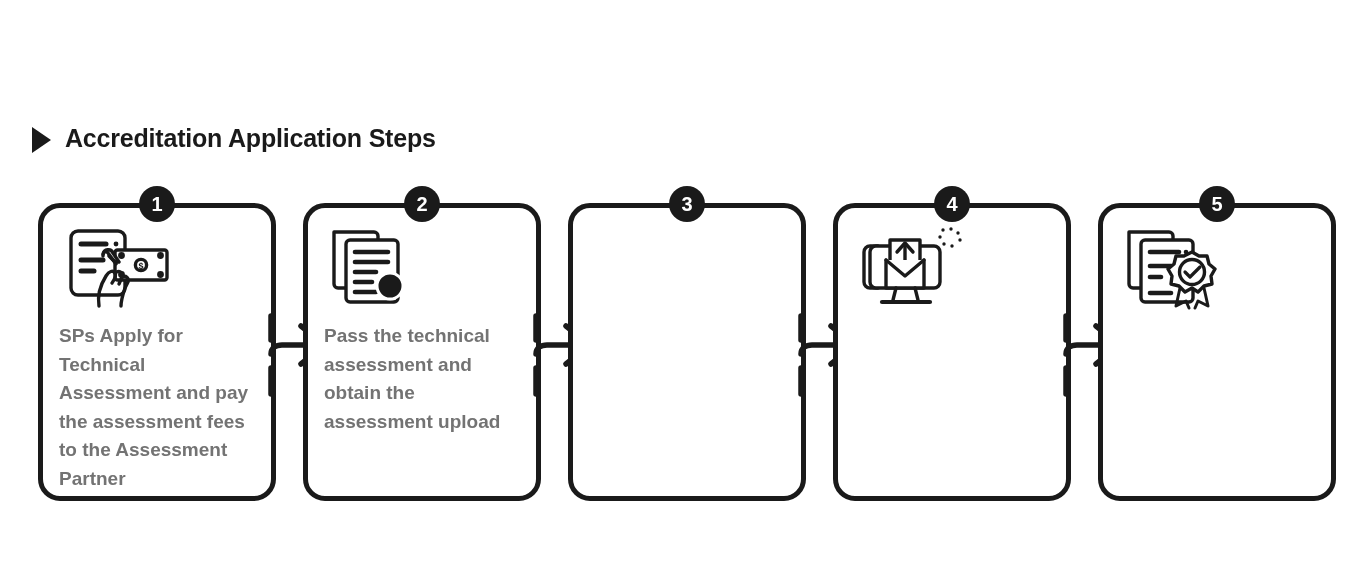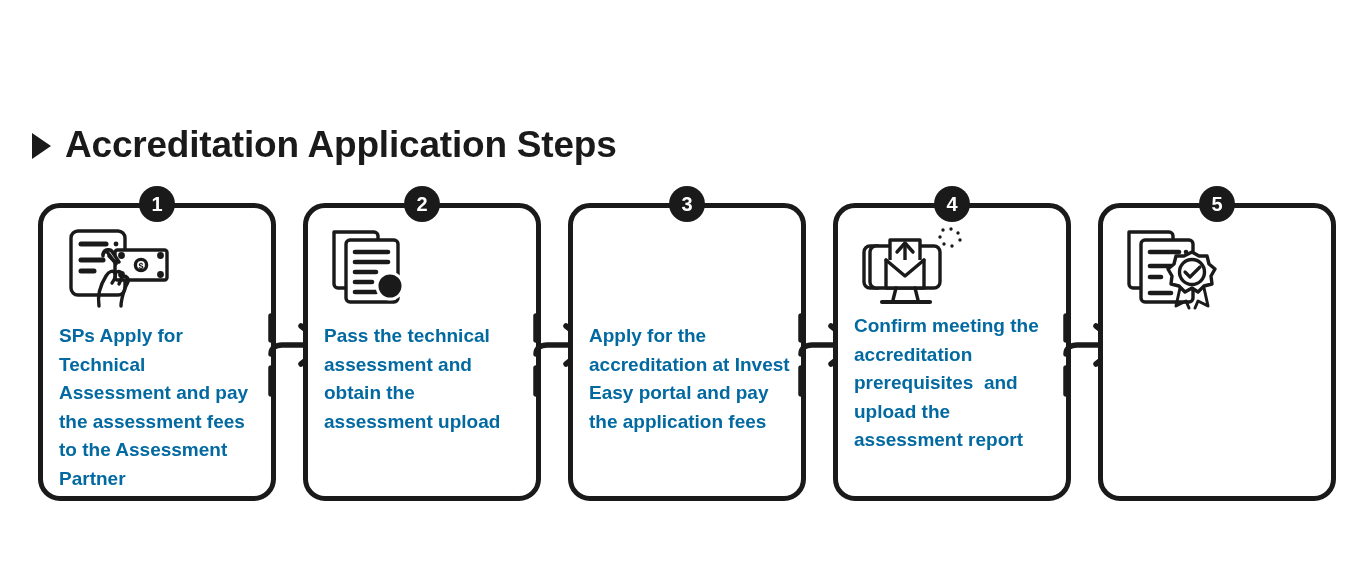--- a/index.html
+++ b/index.html
@@ -26,21 +26,21 @@
   }
   #title-marker {
     width: 0;
     height: 0;
     border-left: 19px solid #1a1a1a;
     border-top: 13px solid transparent;
     border-bottom: 13px solid transparent;
     margin-top: 2px;
   }
   #title-text {
-    font-size: 37px;
+    font-size: 25px;
     font-weight: bold;
     color: #1a1a1a;
     letter-spacing: -0.2px;
     white-space: nowrap;
   }
 
   
   #steps {
     position: absolute;
     left: 0;
@@ -83,21 +83,21 @@
     height: 84px;
   }
   .step-icon svg { display: block; }
   .step-text {
     position: absolute;
     left: 16px;
     right: 10px;
     top: 114px;
     font-size: 19px;
     font-weight: bold;
-    color: #0369a1;
+    color: #737373;
     line-height: 28.5px;
     white-space: pre-wrap;
   }
   .step-card.c4 .step-text { top: 104px; }
   .step-card.c5 .step-text { top: 116px; }
 
   
   .connector {
     position: absolute;
     top: 316px;
@@ -172,21 +172,20 @@
     <svg viewBox="0 0 64 78" width="64" height="78" fill="none" stroke="#1a1a1a" stroke-width="5.5" stroke-linecap="round" stroke-linejoin="round">
       <path d="M3 0 L3 24"></path>
       <path d="M3 78 L3 52"></path>
       <path d="M3 38 C3 32 8 29 14 29 L50 29"></path>
       <path d="M33 10 L57 29 L33 48"></path>
     </svg>
   </div>
 
   <div class="step-card c3" style="left:568px;">
     <div class="step-badge">3</div>
-    <div class="step-text">Apply for the accreditation at Invest Easy portal and pay the application fees</div>
   </div>
 
   <div class="connector" style="left:798px;">
     <svg viewBox="0 0 64 78" width="64" height="78" fill="none" stroke="#1a1a1a" stroke-width="5.5" stroke-linecap="round" stroke-linejoin="round">
       <path d="M3 0 L3 24"></path>
       <path d="M3 78 L3 52"></path>
       <path d="M3 38 C3 32 8 29 14 29 L50 29"></path>
       <path d="M33 10 L57 29 L33 48"></path>
     </svg>
   </div>
@@ -209,21 +208,20 @@
           <circle cx="89" cy="4" r="1.7"></circle>
           <circle cx="97" cy="3" r="1.7"></circle>
           <circle cx="104" cy="7" r="1.7"></circle>
           <circle cx="106" cy="14" r="1.7"></circle>
           <circle cx="86" cy="11" r="1.7"></circle>
           <circle cx="90" cy="18" r="1.7"></circle>
           <circle cx="98" cy="20" r="1.7"></circle>
         </g>
       </svg>
     </div>
-    <div class="step-text">Confirm meeting the accreditation prerequisites  and upload the assessment report</div>
   </div>
 
   <div class="connector" style="left:1063px;">
     <svg viewBox="0 0 64 78" width="64" height="78" fill="none" stroke="#1a1a1a" stroke-width="5.5" stroke-linecap="round" stroke-linejoin="round">
       <path d="M3 0 L3 24"></path>
       <path d="M3 78 L3 52"></path>
       <path d="M3 38 C3 32 8 29 14 29 L50 29"></path>
       <path d="M33 10 L57 29 L33 48"></path>
     </svg>
   </div>

